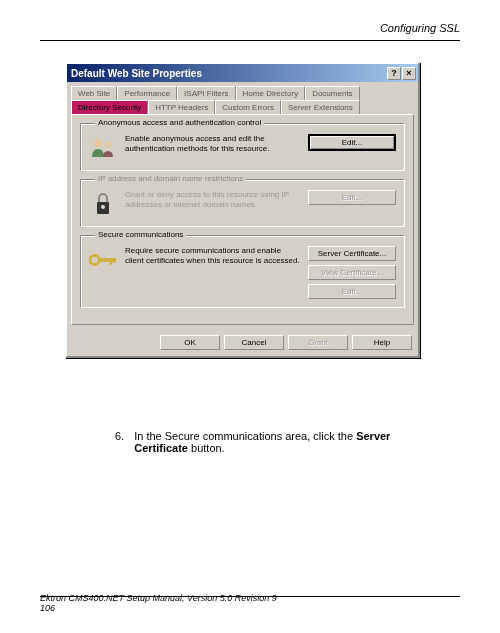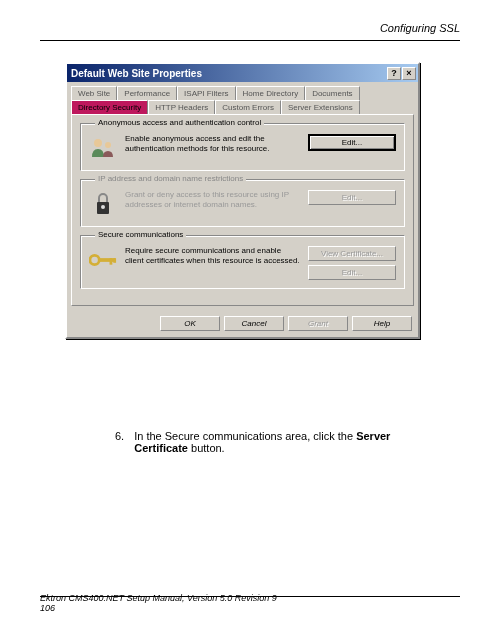--- a/index.html
+++ b/index.html
@@ -151,21 +151,20 @@
     flex-direction: column;
     gap: 4px;
     align-items: flex-end;
     flex-shrink: 0;
   }
   .bottom-btns {
     display: flex;
     gap: 4px;
     justify-content: flex-end;
     padding: 6px;
-    font-style: italic;
   }
   .bottom-btns .btn { width: 60px; }
   .instruction {
     position: absolute;
     top: 430px;
     left: 115px;
     right: 60px;
     font-size: 11px;
     display: flex;
     gap: 10px;
@@ -263,20 +262,21 @@
         <div class="icon-box">
           <svg width="30" height="16" viewBox="0 0 30 16">
               <circle cx="6" cy="8" r="5" fill="none" stroke="#d4af37" stroke-width="3"></circle>
               <rect x="10" y="6" width="18" height="4" fill="#d4af37"></rect>
               <rect x="22" y="6" width="3" height="7" fill="#d4af37"></rect>
               <rect x="26" y="6" width="3" height="5" fill="#d4af37"></rect>
             </svg>
         </div>
         <div class="group-text">Require secure communications and enable client certificates when this resource is accessed.</div>
         <div class="btn-col">
+          <div class="btn">Server Certificate...</div>
           <div class="btn disabled">View Certificate...</div>
           <div class="btn disabled">Edit...</div>
         </div>
       </div>
     </div>
   </div>
 
   <div class="bottom-btns">
     <div class="btn">OK</div>
     <div class="btn">Cancel</div>

